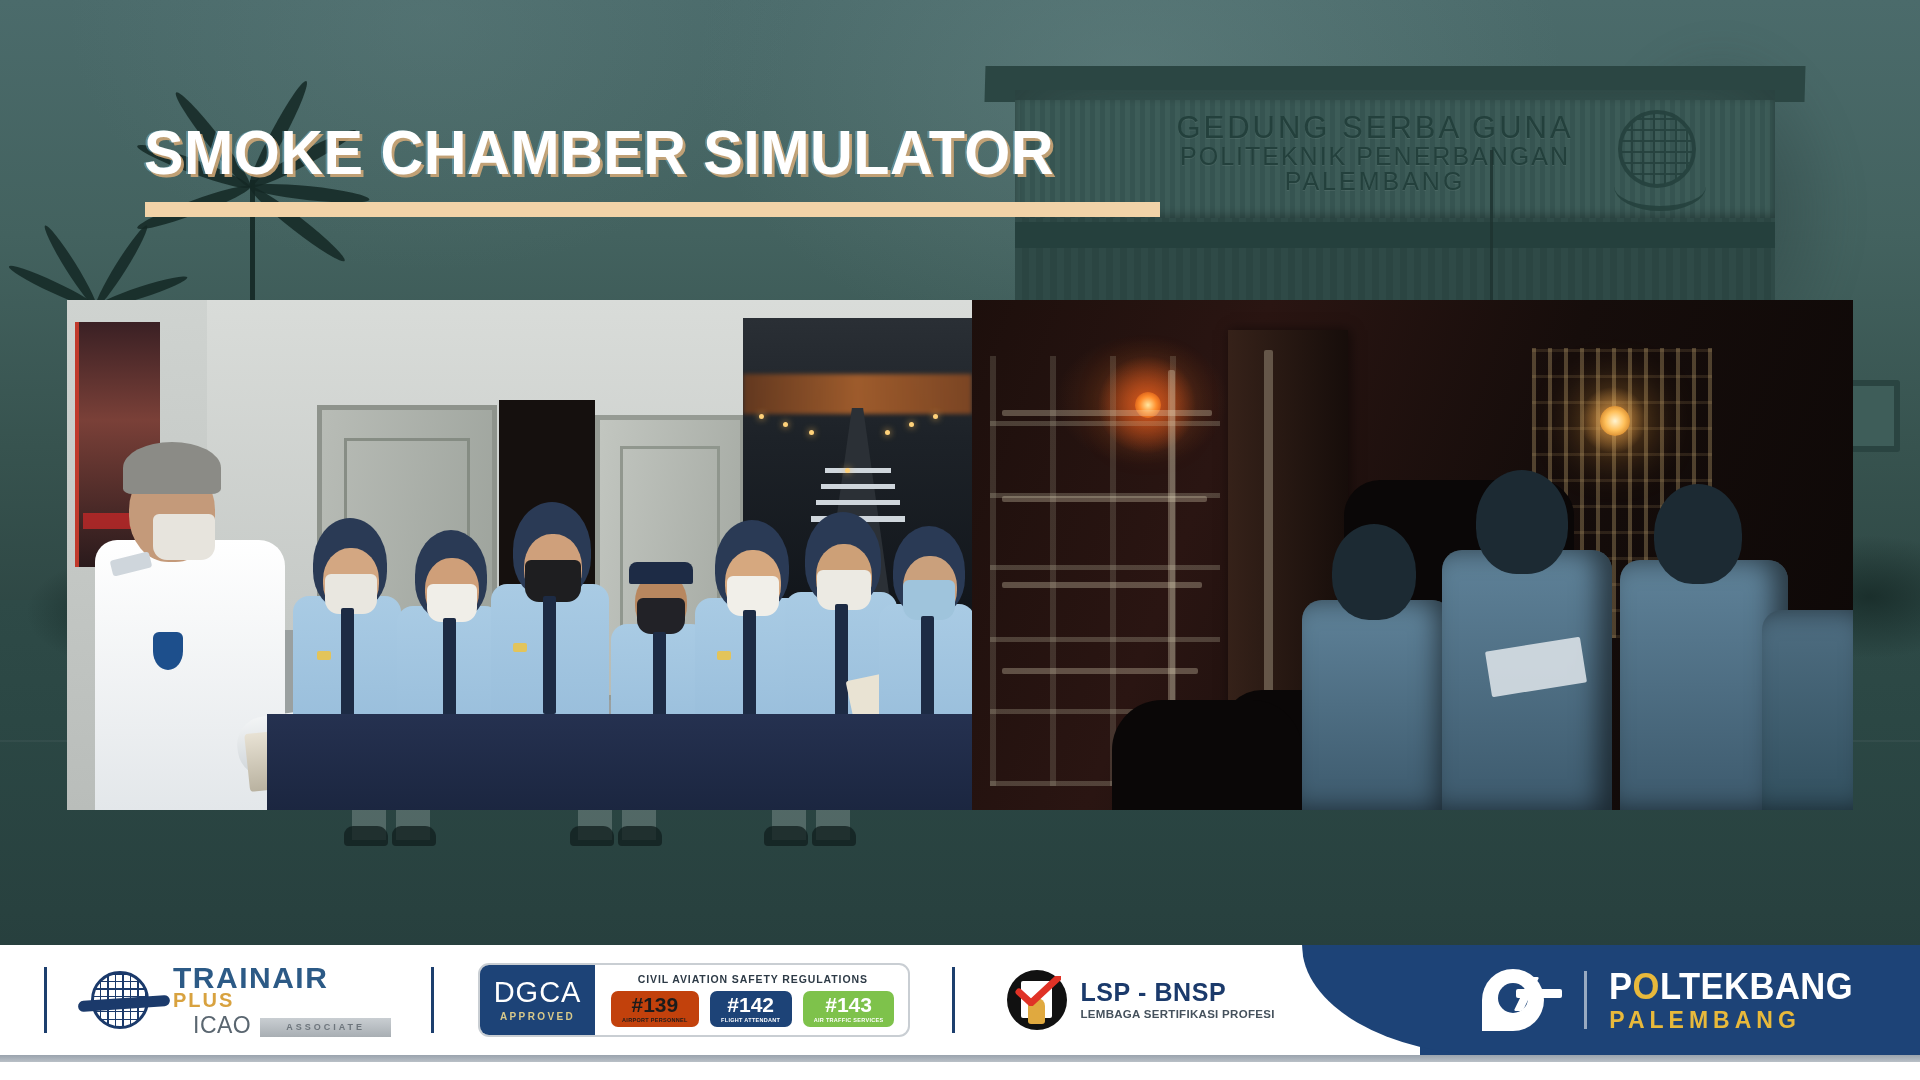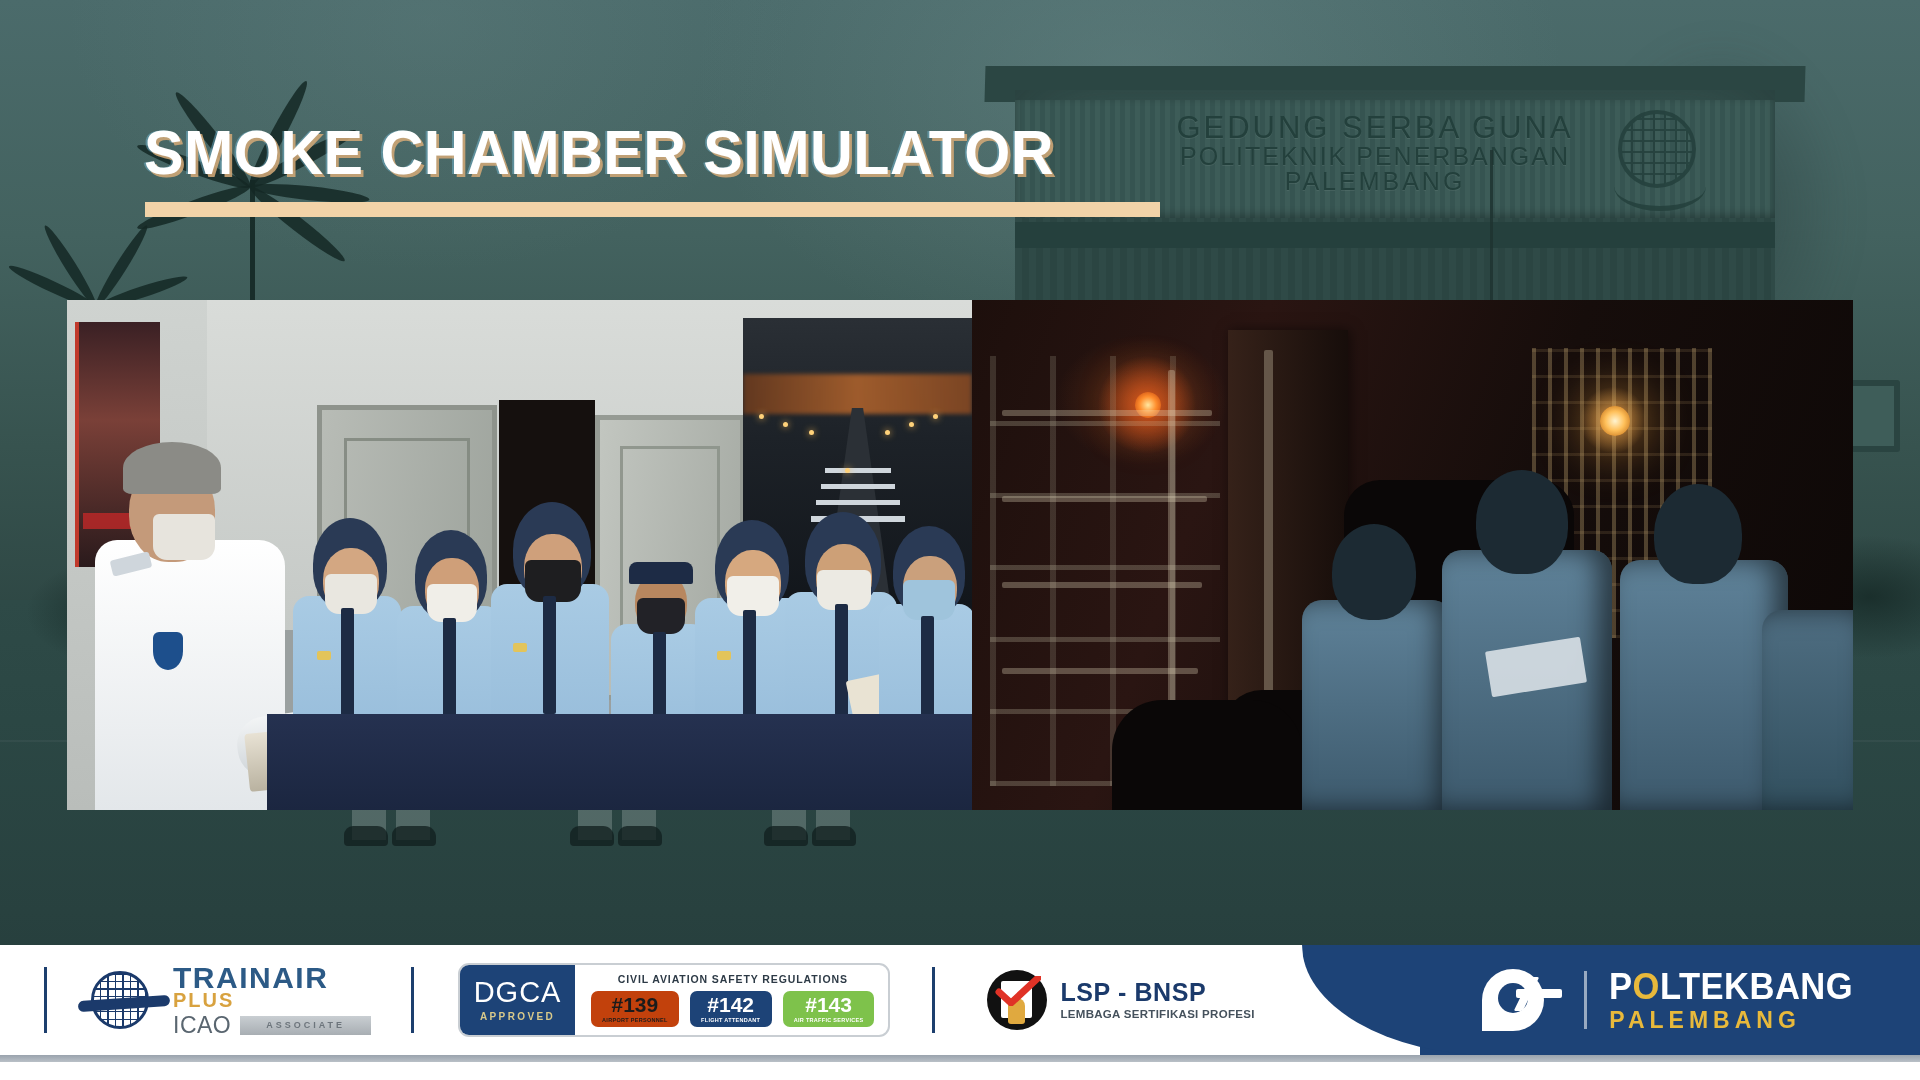--- a/index.html
+++ b/index.html
@@ -284,21 +284,21 @@
       repeating-linear-gradient(0deg, transparent 0 6px, #1b3a6b 6px 7.5px),
       #ffffff;
   }
   .icao-wing{
     position:absolute; left:-16px; top:24px; width:92px; height:11px;
     background:#1b3a6b; border-radius:6px; transform:rotate(-4deg);
   }
   .ta-text{ line-height:1; }
   .ta-1{ font-size:30px; font-weight:700; color:#2c5a86; letter-spacing:1.5px; }
   .ta-2{ font-size:20px; font-weight:700; color:#d8a23f; letter-spacing:2px; text-align:left; margin-top:-3px; }
-  .ta-row{ display:flex; align-items:center; gap:9px; margin-top:4px; }
+  .ta-row{ display:flex; align-items:flex-end; gap:9px; margin-top:4px;margin-left:20px; }
   .ta-icao{ font-size:23px; color:#5a6670; letter-spacing:.5px; }
   .ta-assoc{
     background:linear-gradient(#c9ced2,#a8aeb3); color:#6d757c;
     font-size:9px; letter-spacing:3px; padding:5px 26px; font-weight:700;
   }
 
   
   .dgca{
     margin-left:44px; display:flex; align-items:stretch; height:74px;
     border:2px solid #c9ced3; border-radius:11px; overflow:hidden; background:#fff;

